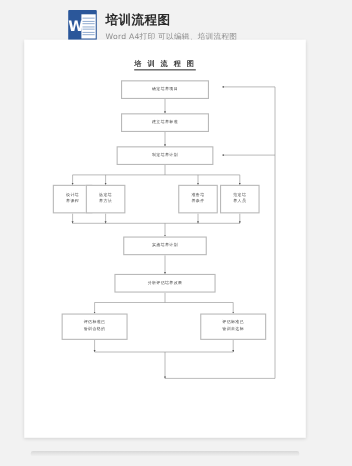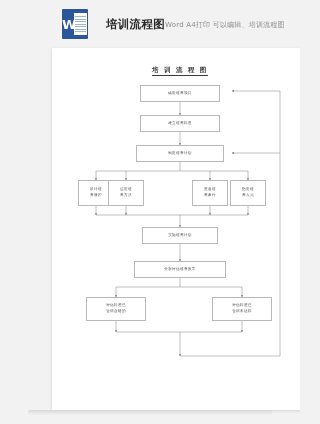--- a/index.html
+++ b/index.html
@@ -57,23 +57,23 @@
     gap: 1.5px;
     padding: 0 1px;
     box-sizing: border-box;
   }
   .word-icon .wpage i {
     display: block;
     height: 1px;
     background: #9bb3d4;
   }
   .header-text {
-    margin-left: 18px;
-    display: flex;
-    flex-direction: row;
+    margin-left: 8px;
+    display: flex;
+    flex-direction: column;
     justify-content: center;
   }
   .header-title {
     font-size: 11.5px;
     font-weight: bold;
     color: #2a2a2a;
     letter-spacing: 0.3px;
     line-height: 14px;
   }
   .header-sub {
@@ -81,26 +81,25 @@
     color: #8c8c8c;
     margin-top: 4px;
     line-height: 9px;
     letter-spacing: 0.2px;
   }
 
   
   .paper {
     position: absolute;
     left: 22px;
-    top: 48px;
+    top: 36px;
     width: 256px;
     height: 362px;
     background: #ffffff;
     box-shadow: 0 1px 3px rgba(0,0,0,0.12);
-    margin-left: 30px;
   }
   .paper-shadow {
     position: absolute;
     left: 28px;
     top: 410px;
     width: 244px;
     height: 5px;
     background: linear-gradient(to bottom, #d8d8d8, #f2f2f2);
     border-radius: 2px;
   }

